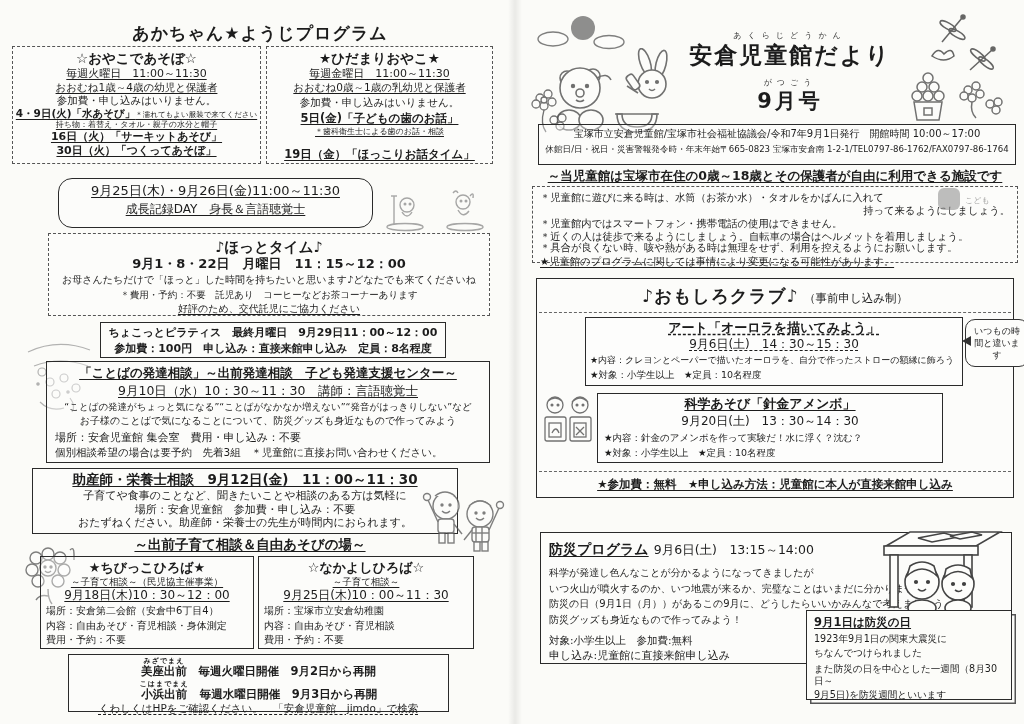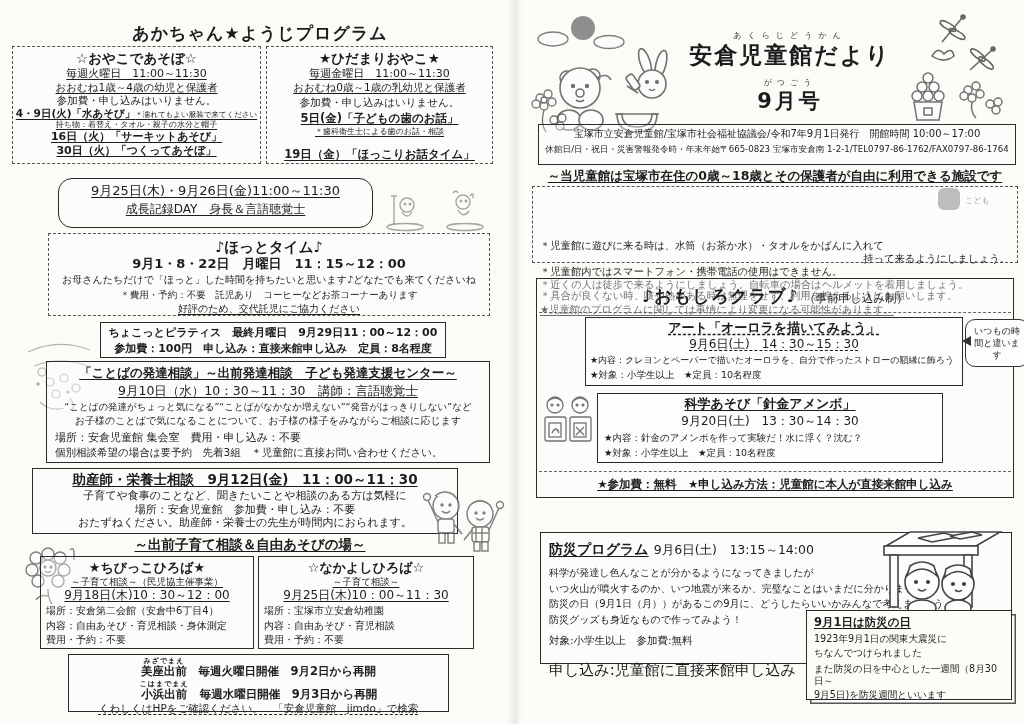--- a/index.html
+++ b/index.html
@@ -107,21 +107,21 @@
         <path d="M50 66 q6 8 2 14"></path>
     <circle cx="18" cy="52" r="1.2" fill="#999"></circle>
         <circle cx="48" cy="60" r="1.2" fill="#999"></circle>
   </g>
 </svg>
 
 <div class="abs box" style="left:46px;top:361px;width:444px;height:102px;padding:3px 8px;">
   <div class="c u b ln" style="font-size:12.5px;">「ことばの発達相談」～出前発達相談　子ども発達支援センター～</div>
   <div class="c u ln" style="font-size:12.5px;margin-top:2px;">9月10日（水）10：30～11：30　講師：言語聴覚士</div>
   <div class="c ln" style="font-size:9.5px;margin-top:3px;">“ことばの発達がちょっと気になる”“ことばがなかなか増えない”“発音がはっきりしない”など</div>
-  <div class="c ln" style="font-size:10px;margin-top:2px;">お子様のことばで気になることについて、お子様の様子をみながらご相談に応じます</div>
+  <div class="c ln" style="font-size:10px;margin-top:2px;">お子様のことばで気になることについて、防災グッズも身近なもので作ってみよう</div>
   <div class="ln" style="font-size:11px;margin-top:3px;">場所：安倉児童館 集会室　費用・申し込み：不要</div>
   <div class="ln" style="font-size:10.5px;margin-top:2px;">個別相談希望の場合は要予約　先着3組　＊児童館に直接お問い合わせください。</div>
 </div>
 
 <div class="abs box" style="left:32px;top:468px;width:426px;height:66px;padding:2px 6px;">
   <div class="c u b ln" style="font-size:13.5px;">助産師・栄養士相談　9月12日(金)　11：00～11：30</div>
   <div class="c ln" style="font-size:11px;margin-top:1px;">子育てや食事のことなど、聞きたいことや相談のある方は気軽に</div>
   <div class="c ln" style="font-size:11px;">場所：安倉児童館　参加費・申し込み：不要</div>
   <div class="c ln" style="font-size:11px;">おたずねください。助産師・栄養士の先生が時間内におられます。</div>
 </div>
@@ -291,21 +291,21 @@
 <div class="abs c b" style="left:740px;top:87px;width:100px;font-size:21px;letter-spacing:3px;">9月号</div>
 
 <div class="abs box" style="left:538px;top:124px;width:478px;height:41px;padding:3px 2px;border-width:1.3px;">
   <div class="c ln" style="font-size:10px;">宝塚市立安倉児童館/宝塚市社会福祉協議会/令和7年9月1日発行　開館時間 10:00～17:00</div>
   <div class="c ln" style="font-size:8.6px;margin-top:3px;">休館日/日・祝日・災害警報発令時・年末年始〒665-0823 宝塚市安倉南 1-2-1/TEL0797-86-1762/FAX0797-86-1764</div>
 </div>
 
 <div class="abs c u b" style="left:530px;top:168px;width:490px;font-size:12.5px;">～当児童館は宝塚市在住の0歳～18歳とその保護者が自由に利用できる施設です</div>
 
 <div class="abs dashedbox" style="left:532px;top:186px;width:486px;height:77px;padding:4px 7px;">
-  <div class="ln" style="font-size:10.3px;margin-top:48px;">＊児童館に遊びに来る時は、水筒（お茶か水）・タオルをかばんに入れて</div>
+  <div class="ln" style="font-size:10.3px;">＊児童館に遊びに来る時は、水筒（お茶か水）・タオルをかばんに入れて</div>
   <div class="ln" style="font-size:10.3px;text-align:right;">　持って来るようにしましょう。</div>
   <div class="ln" style="font-size:10.3px;">＊児童館内ではスマートフォン・携帯電話の使用はできません。</div>
   <div class="ln" style="font-size:10.3px;">＊近くの人は徒歩で来るようにしましょう。自転車の場合はヘルメットを着用しましょう。</div>
   <div class="ln" style="font-size:10.3px;font-family:Liberation Serif, serif;">＊具合が良くない時、咳や熱がある時は無理をせず、利用を控えるようにお願いします。</div>
   <div class="u ln" style="font-size:10.3px;">★児童館のプログラムに関しては事情により変更になる可能性があります。</div>
 </div>
 <div class="abs" style="left:938px;top:188px;width:70px;height:26px;opacity:.55;">
   <span style="display:inline-block;width:22px;height:22px;border-radius:6px;background:#8a8a8a;vertical-align:top;"></span>
   <span style="font-size:8px;color:#555;">こども</span>
 </div>
@@ -357,21 +357,21 @@
 <div class="abs box" style="left:540px;top:532px;width:472px;height:132px;padding:6px 8px;border-width:1.4px;">
   <div>
     <span class="b u" style="font-size:14px;">防災プログラム</span>
     <span style="font-size:12.5px;">9月6日(土)　13:15～14:00</span>
   </div>
   <div class="ln" style="font-size:10px;margin-top:8px;">科学が発達し色んなことが分かるようになってきましたが</div>
   <div class="ln" style="font-size:10px;margin-top:3px;">いつ火山が噴火するのか、いつ地震が来るか、完璧なことはいまだに分かりません。</div>
   <div class="ln" style="font-size:10px;margin-top:3px;">防災の日（9月1日（月））があるこの9月に、どうしたらいいかみんなで考えましょう。</div>
   <div class="ln" style="font-size:10px;margin-top:3px;">防災グッズも身近なもので作ってみよう！</div>
   <div class="ln" style="font-size:10.5px;margin-top:8px;">対象:小学生以上　参加費:無料</div>
-  <div class="ln" style="font-size:15px;margin-top:14px;">申し込み:児童館に直接来館申し込み</div>
+  <div class="ln" style="font-size:11px;margin-top:2px;">申し込み:児童館に直接来館申し込み</div>
 </div>
 
 <svg class="abs" style="left:866px;top:520px;z-index:3;" width="142" height="108" viewBox="0 0 142 108">
   <g stroke="#444" fill="#fdfdfb" stroke-width="1.6">
     <path d="M20 26 L110 26 L134 12 L44 12 z"></path>
     <rect x="18" y="26" width="94" height="9"></rect>
     <rect x="24" y="35" width="8" height="52"></rect>
         <rect x="98" y="35" width="8" height="52"></rect>
     <path d="M52 18 l26 -5 l14 4 l-26 5 z" fill="#fdfdfb"></path>
     <path d="M84 16 l22 -4 l10 3 l-22 4 z" fill="#fdfdfb"></path>

